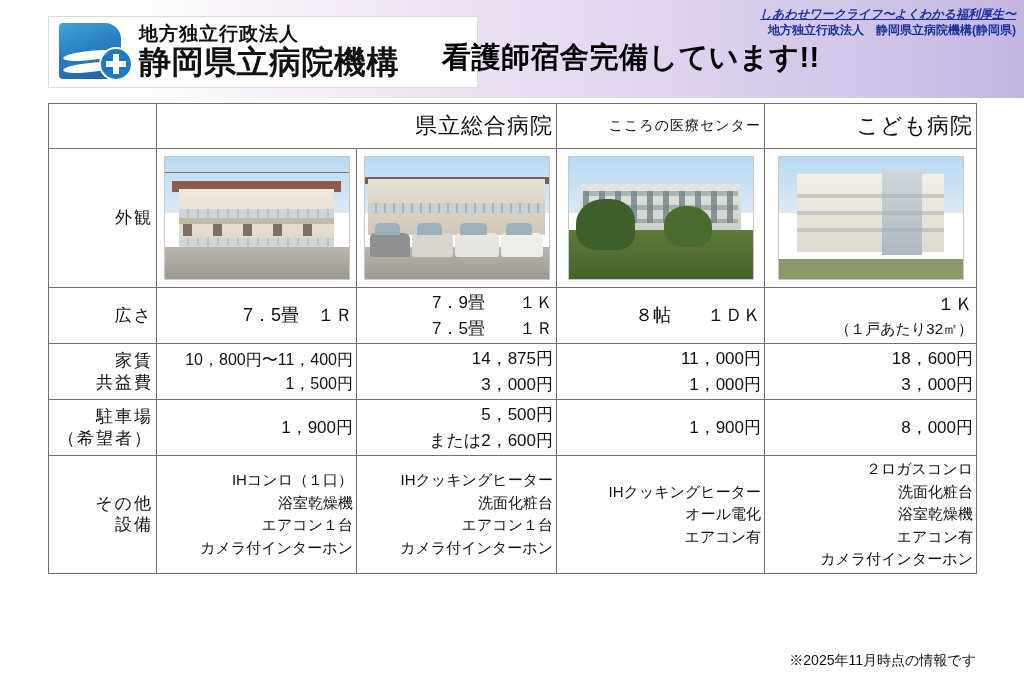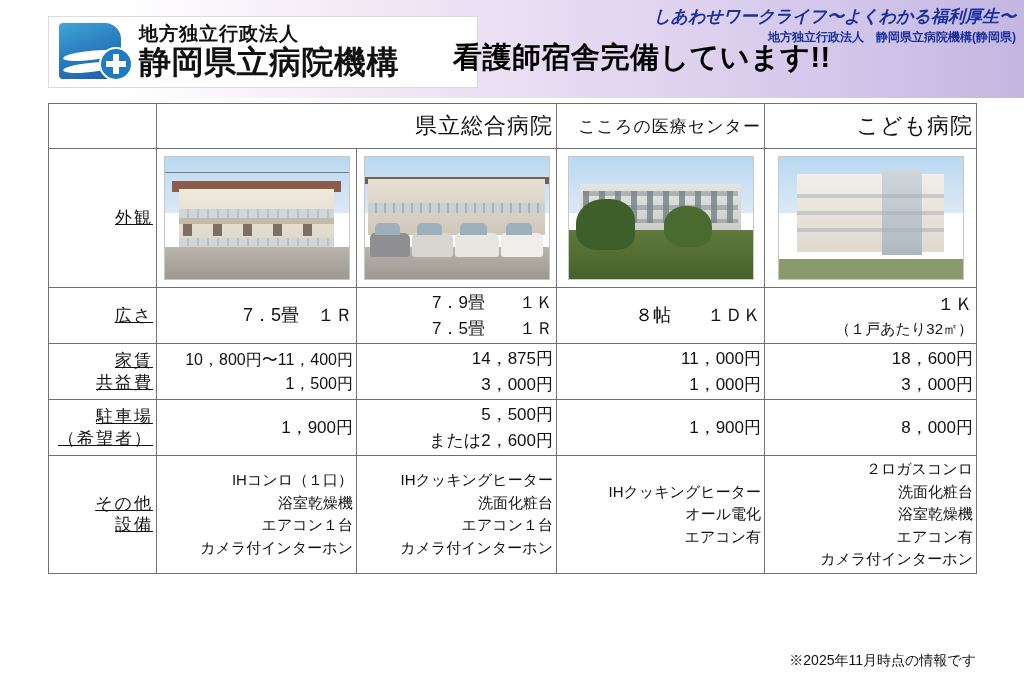--- a/index.html
+++ b/index.html
@@ -106,41 +106,42 @@
   .logo-text .big {
     font-size: 32px;
     font-weight: bold;
     letter-spacing: 0.5px;
     color: #111;
     margin-top: 2px;
   }
 
   .header-main-title {
     position: absolute;
-    left: 453px;
+    left: 442px;
     top: 38px;
     font-size: 29px;
     font-weight: bold;
     color: #000;
     letter-spacing: 0.5px;
     white-space: nowrap;
   }
   .header-right {
     position: absolute;
     right: 8px;
     top: 6px;
     text-align: right;
     line-height: 1.35;
   }
   .header-right .line1 {
-    font-size: 17px;
+    font-size: 12px;
     font-weight: bold;
     font-style: italic;
     color: #1a2f9c;
     white-space: nowrap;
+    text-decoration: underline;
   }
   .header-right .line2 {
     font-size: 12px;
     font-weight: bold;
     color: #1a2f9c;
     white-space: nowrap;
   }
 
   
   .table-wrap {
@@ -167,27 +168,26 @@
   col.c2 { width: 200px; }
   col.c3 { width: 208px; }
   col.c4 { width: 212px; }
 
   .hdr-cell {
     height: 40px;
     font-size: 22px;
     letter-spacing: 1px;
   }
   .hdr-cell.small {
-    font-size: 17px;
+    font-size: 14px;
   }
   .rowlabel {
     font-size: 17px;
     letter-spacing: 2px;
     line-height: 1.25;
-    text-decoration: underline;
   }
   .photo-row td { height: 134px; }
   .cell-multiline { line-height: 1.5; }
 
   .v18 { font-size: 18px; }
   .v17 { font-size: 17px; }
   .v16 { font-size: 16px; }
   .v15 { font-size: 15px; }
   .v12 { font-size: 12px; }
 

